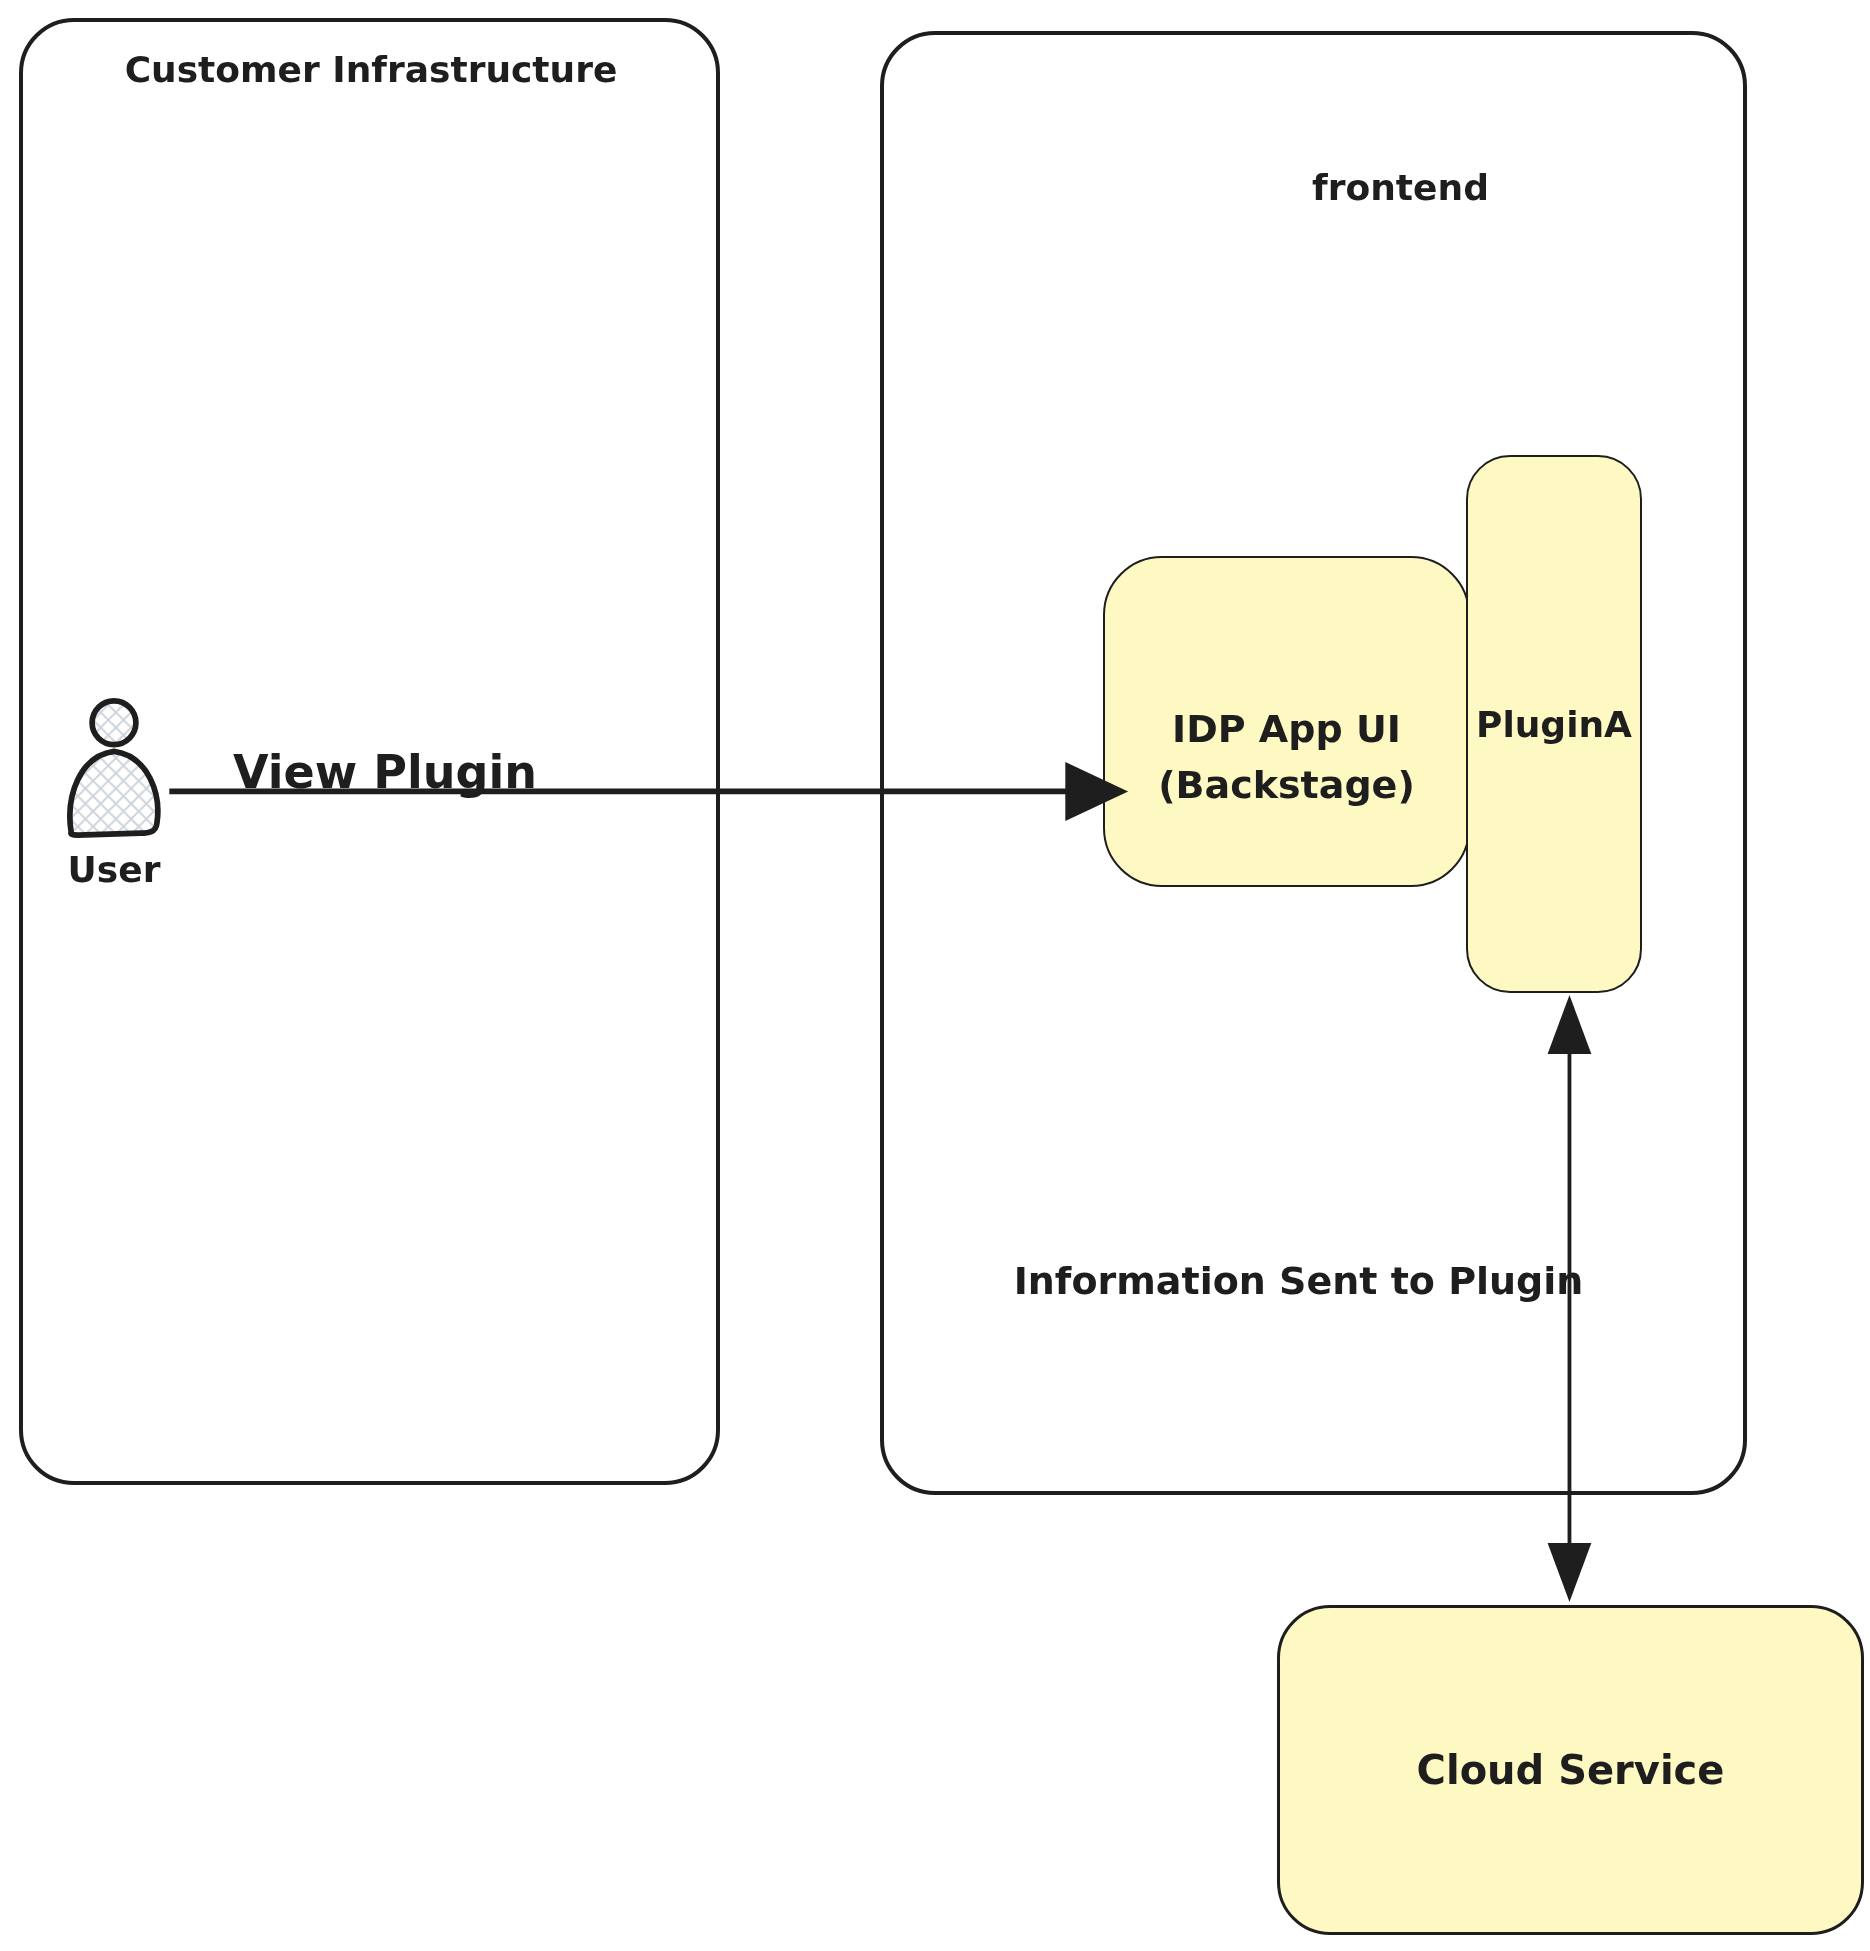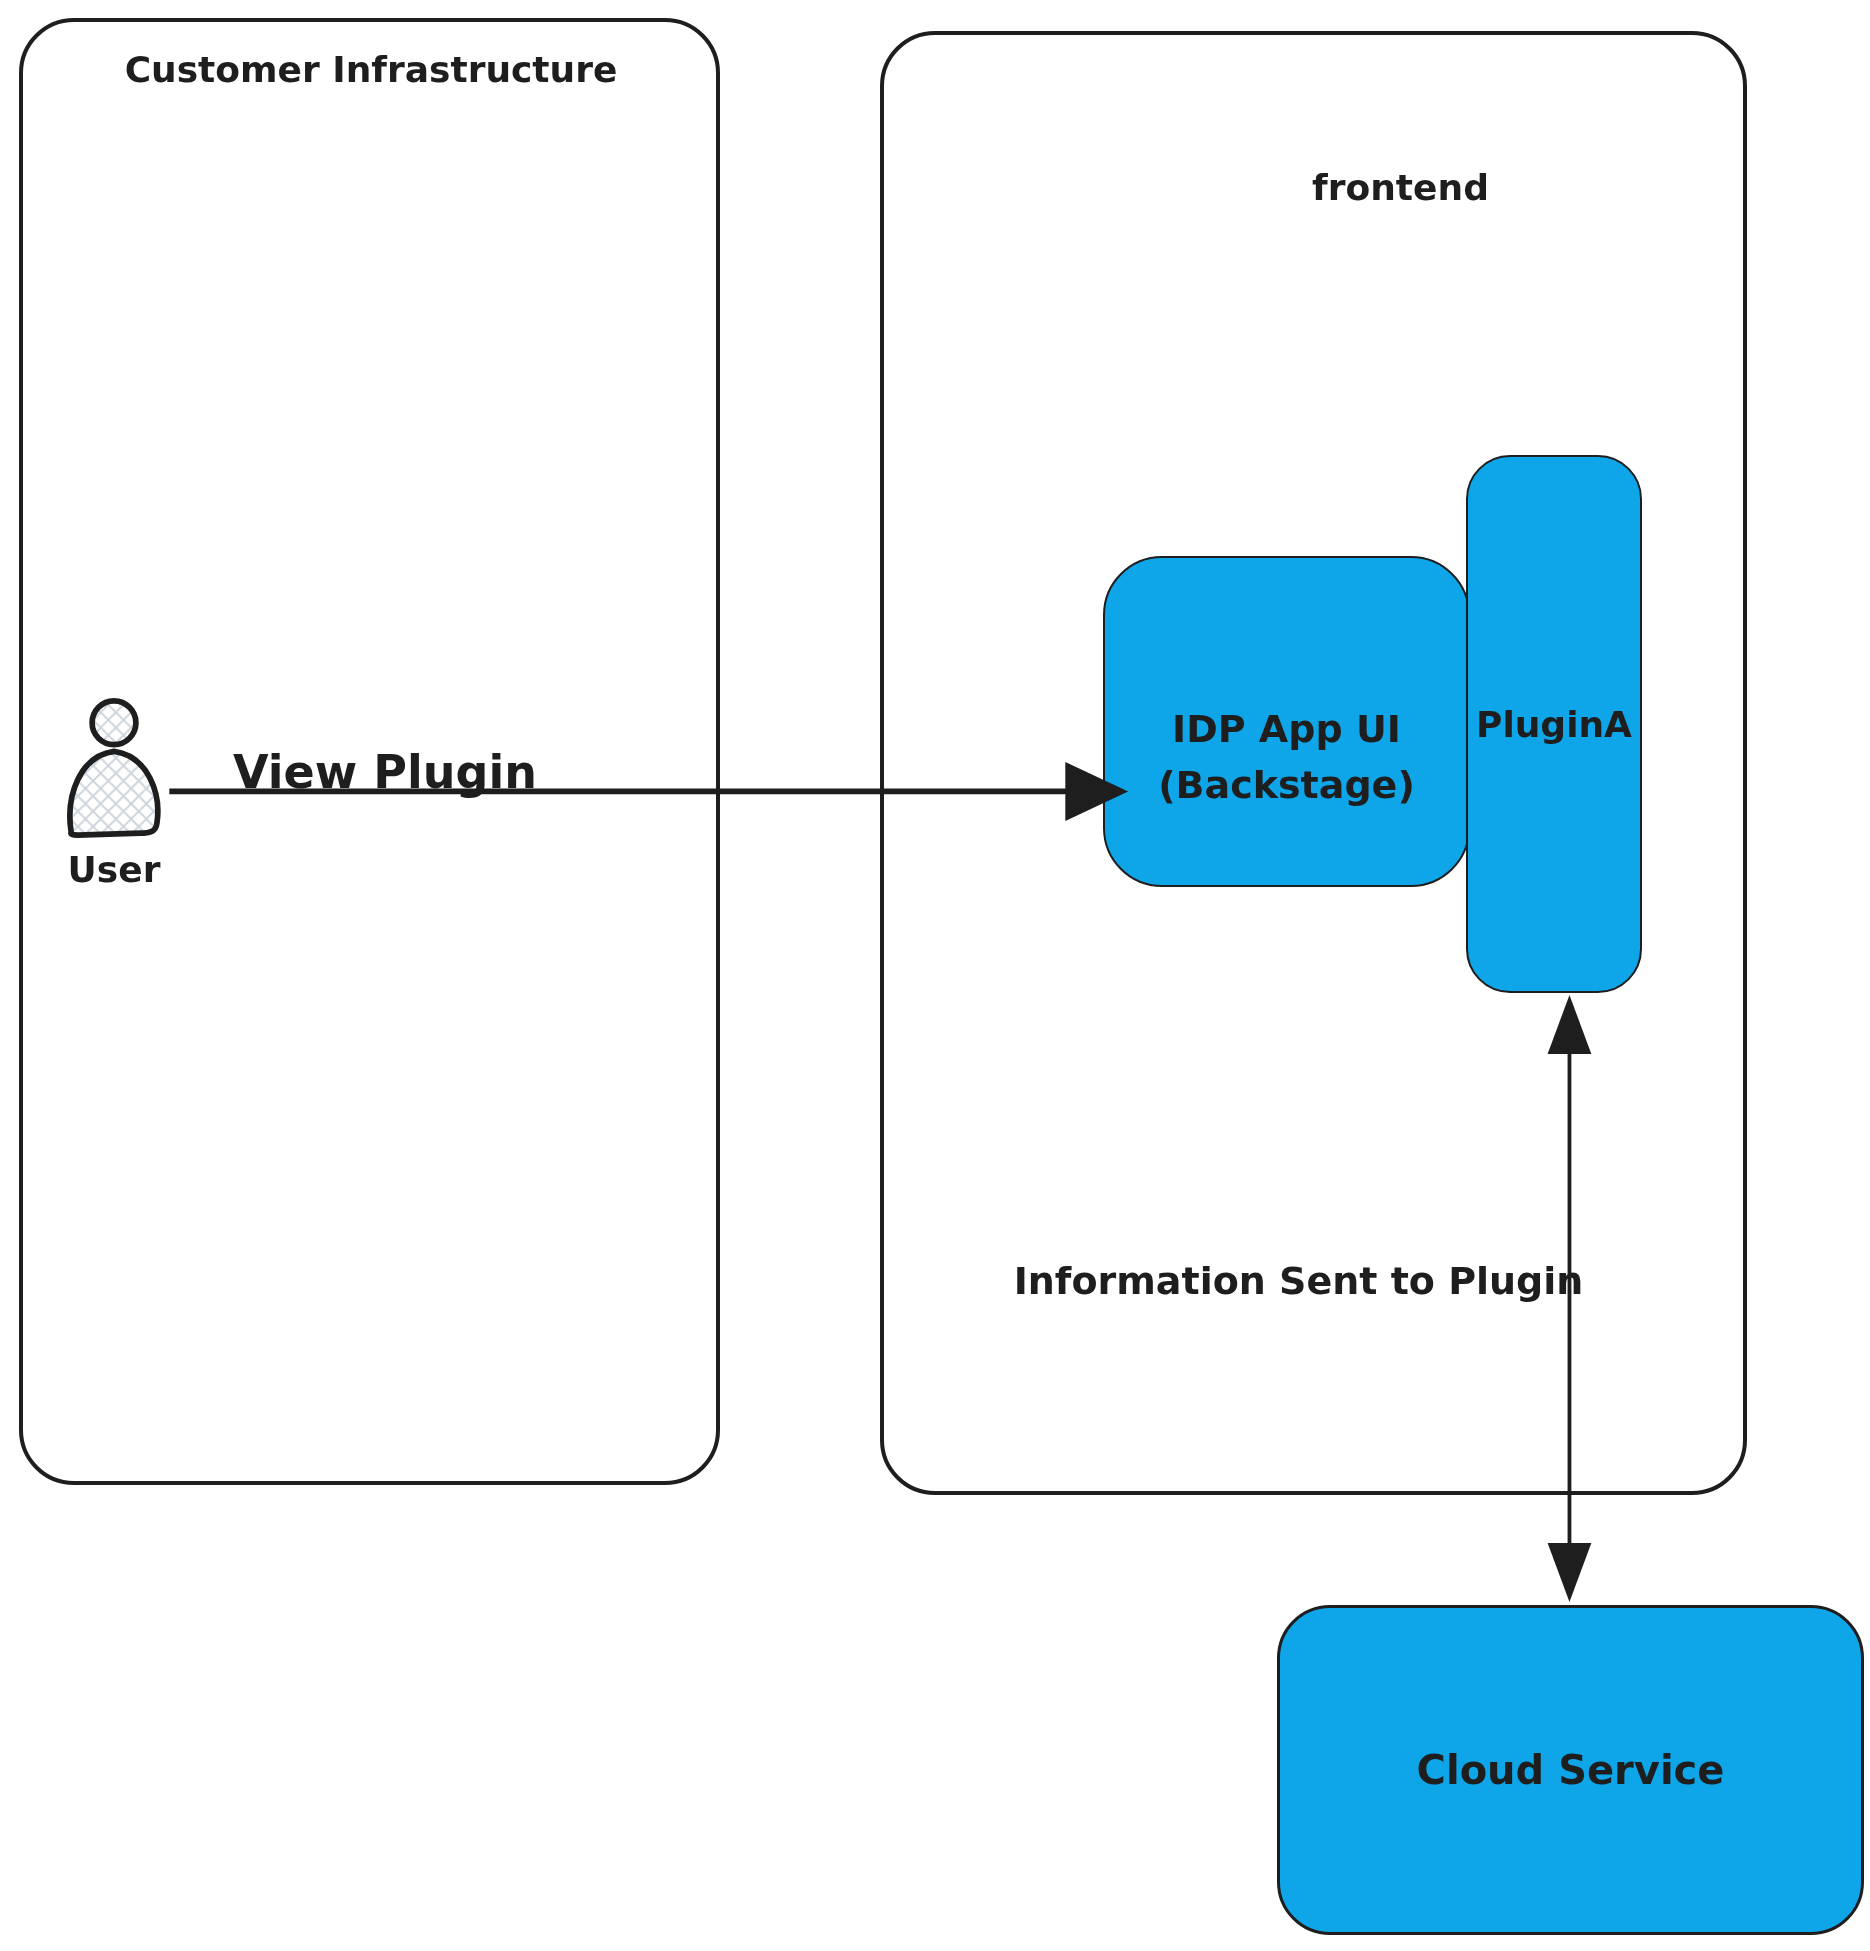--- a/index.html
+++ b/index.html
@@ -8,21 +8,21 @@
     width: 1871px;
     height: 1952px;
     background: #ffffff;
     font-family: "DejaVu Sans", "Liberation Sans", sans-serif;
     color: #1e1e1e;
     overflow: hidden;
   }
   .box {
     position: absolute;
     box-sizing: border-box;
-    background: #0ea5e9;
+    background: #fef9c3;
   }
   .label {
     position: absolute;
     color: #1e1e1e;
     white-space: nowrap;
   }
 
   
   .customer-box {
     left: 19px; top: 18px; width: 701px; height: 1467px;
@@ -115,21 +115,21 @@
     <div class="node-text">
       <div>IDP App UI</div>
       <div>(Backstage)</div>
     </div>
   </div>
 
   <div class="box plugin-box">
     <div class="node-text">PluginA</div>
   </div>
 
-  <div class="box cloud-box" style="background-color: #0ea5e9;">
+  <div class="box cloud-box" style="background-color: #fef9c3;">
     <div class="node-text">Cloud Service</div>
   </div>
 
   <div class="user-icon-wrap">
     <svg width="118" height="143" viewBox="0 0 124 150">
       <defs>
         <pattern id="crosshatch" patternUnits="userSpaceOnUse" width="16" height="16">
           <path d="M0,16 L16,0" stroke="#ccd4dc" stroke-width="2" fill="none"></path>
           <path d="M0,0 L16,16" stroke="#ccd4dc" stroke-width="2" fill="none"></path>
         </pattern>

